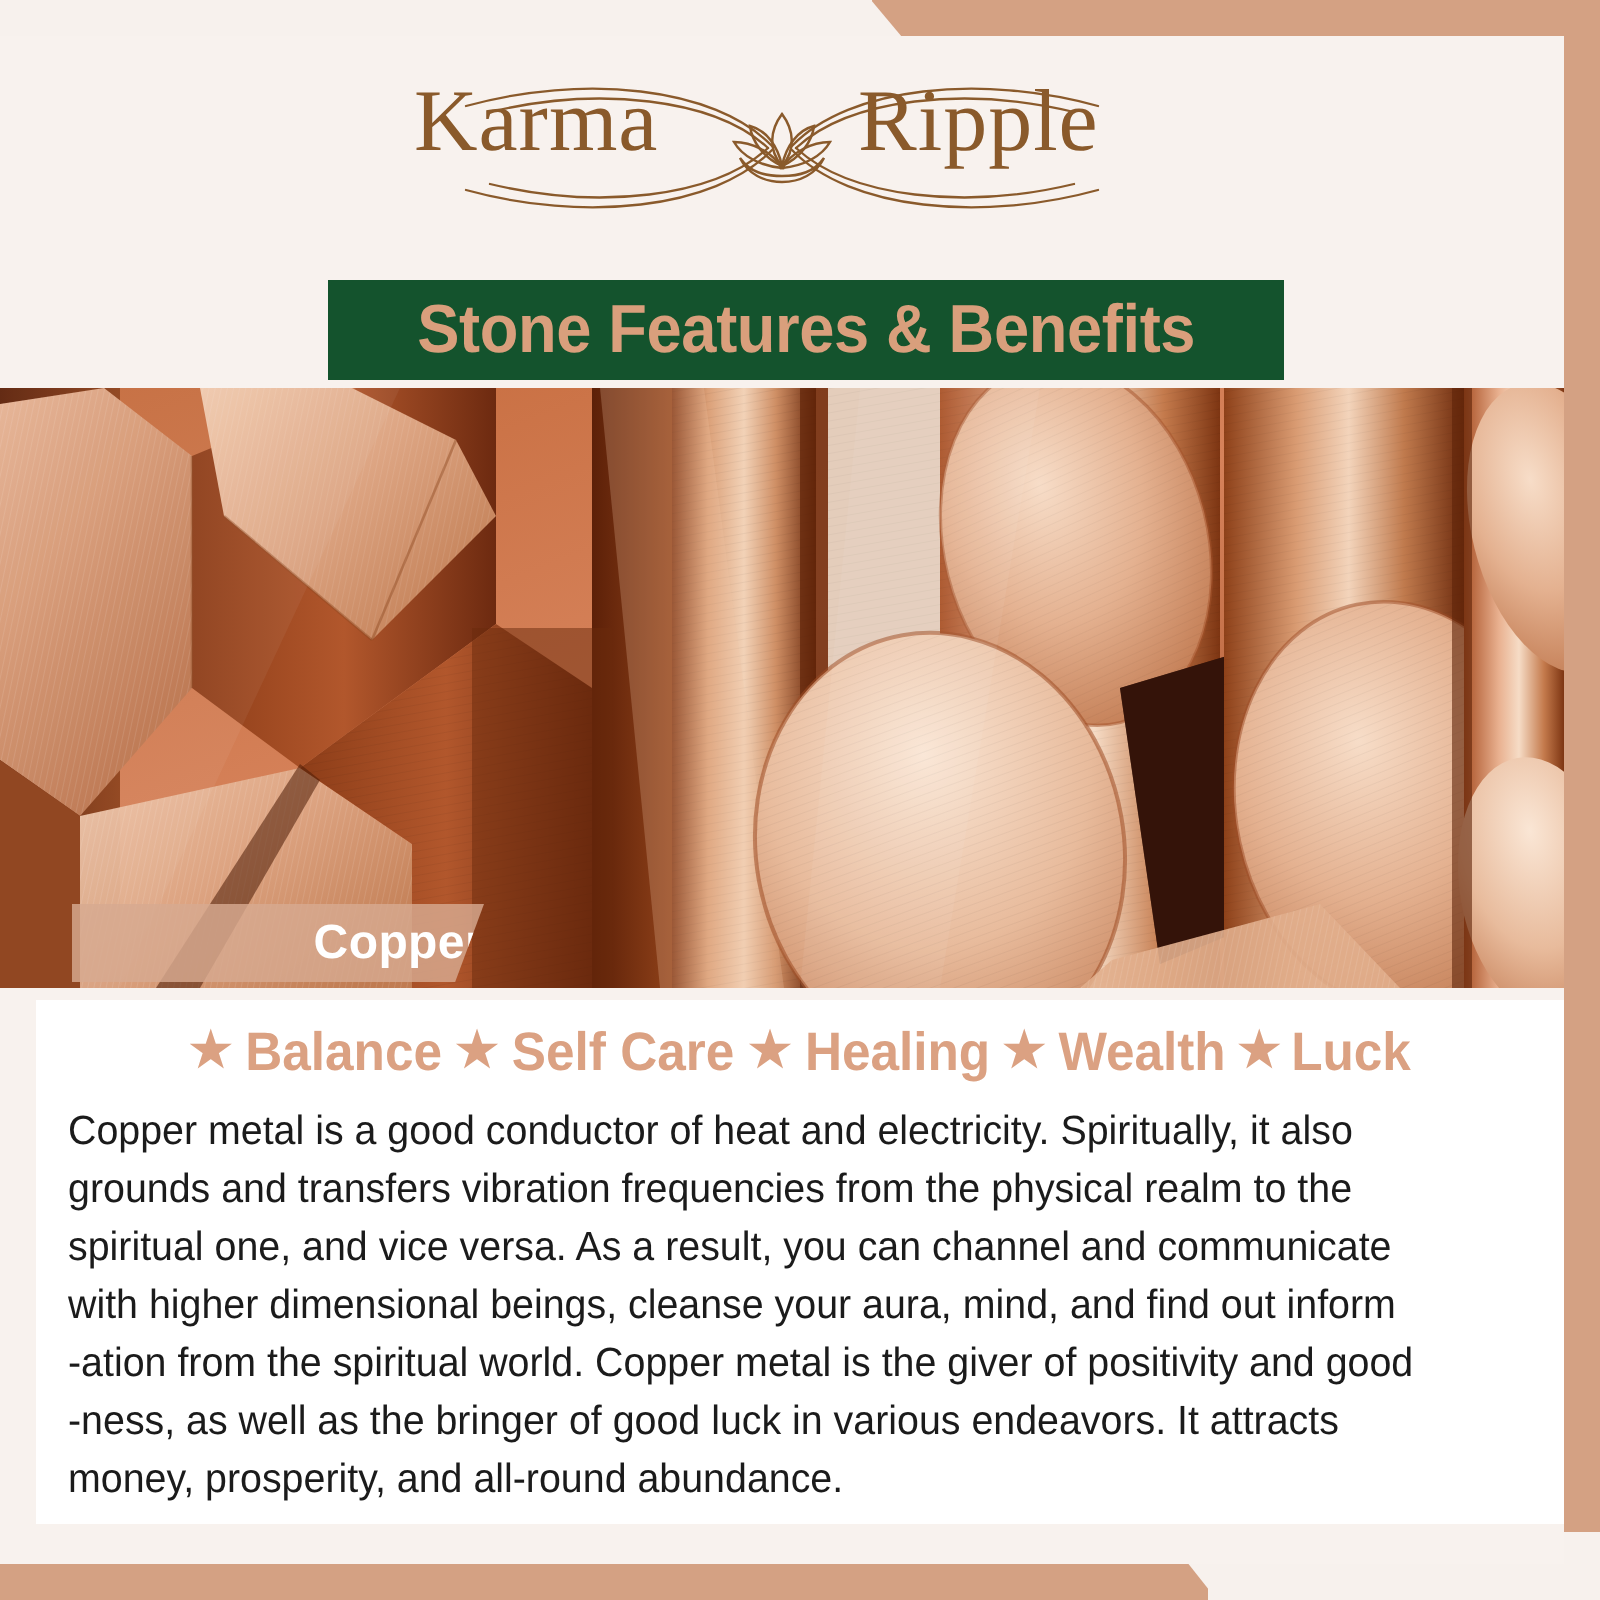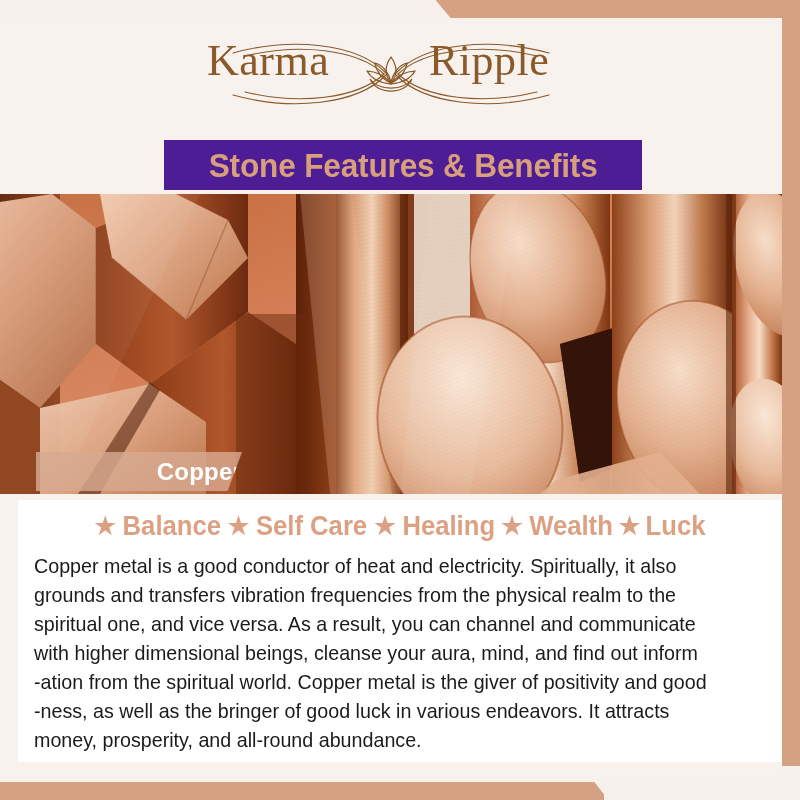--- a/index.html
+++ b/index.html
@@ -51,21 +51,21 @@
     font-family:"Liberation Serif","DejaVu Serif",serif;
     font-size:44px; color:#8a5a2b; letter-spacing:.5px;
     line-height:1;
   }
   #logo-text-left  { left:26px; }
   #logo-text-right { left:248px; }
 
   
   #title-band {
     position:absolute; left:164px; top:140px; width:478px; height:50px;
-    background:#4c1d95; z-index:9;
+    background:#14532d; z-index:9;
     display:flex; align-items:center; justify-content:center;
   }
   #title-text {
     font-family:"Liberation Sans Narrow","Liberation Sans",sans-serif;
     font-weight:bold; font-size:34px; color:#d99f7c;
     letter-spacing:-.2px; white-space:nowrap;
     transform:scaleX(.93); transform-origin:center;
   }
 
   

